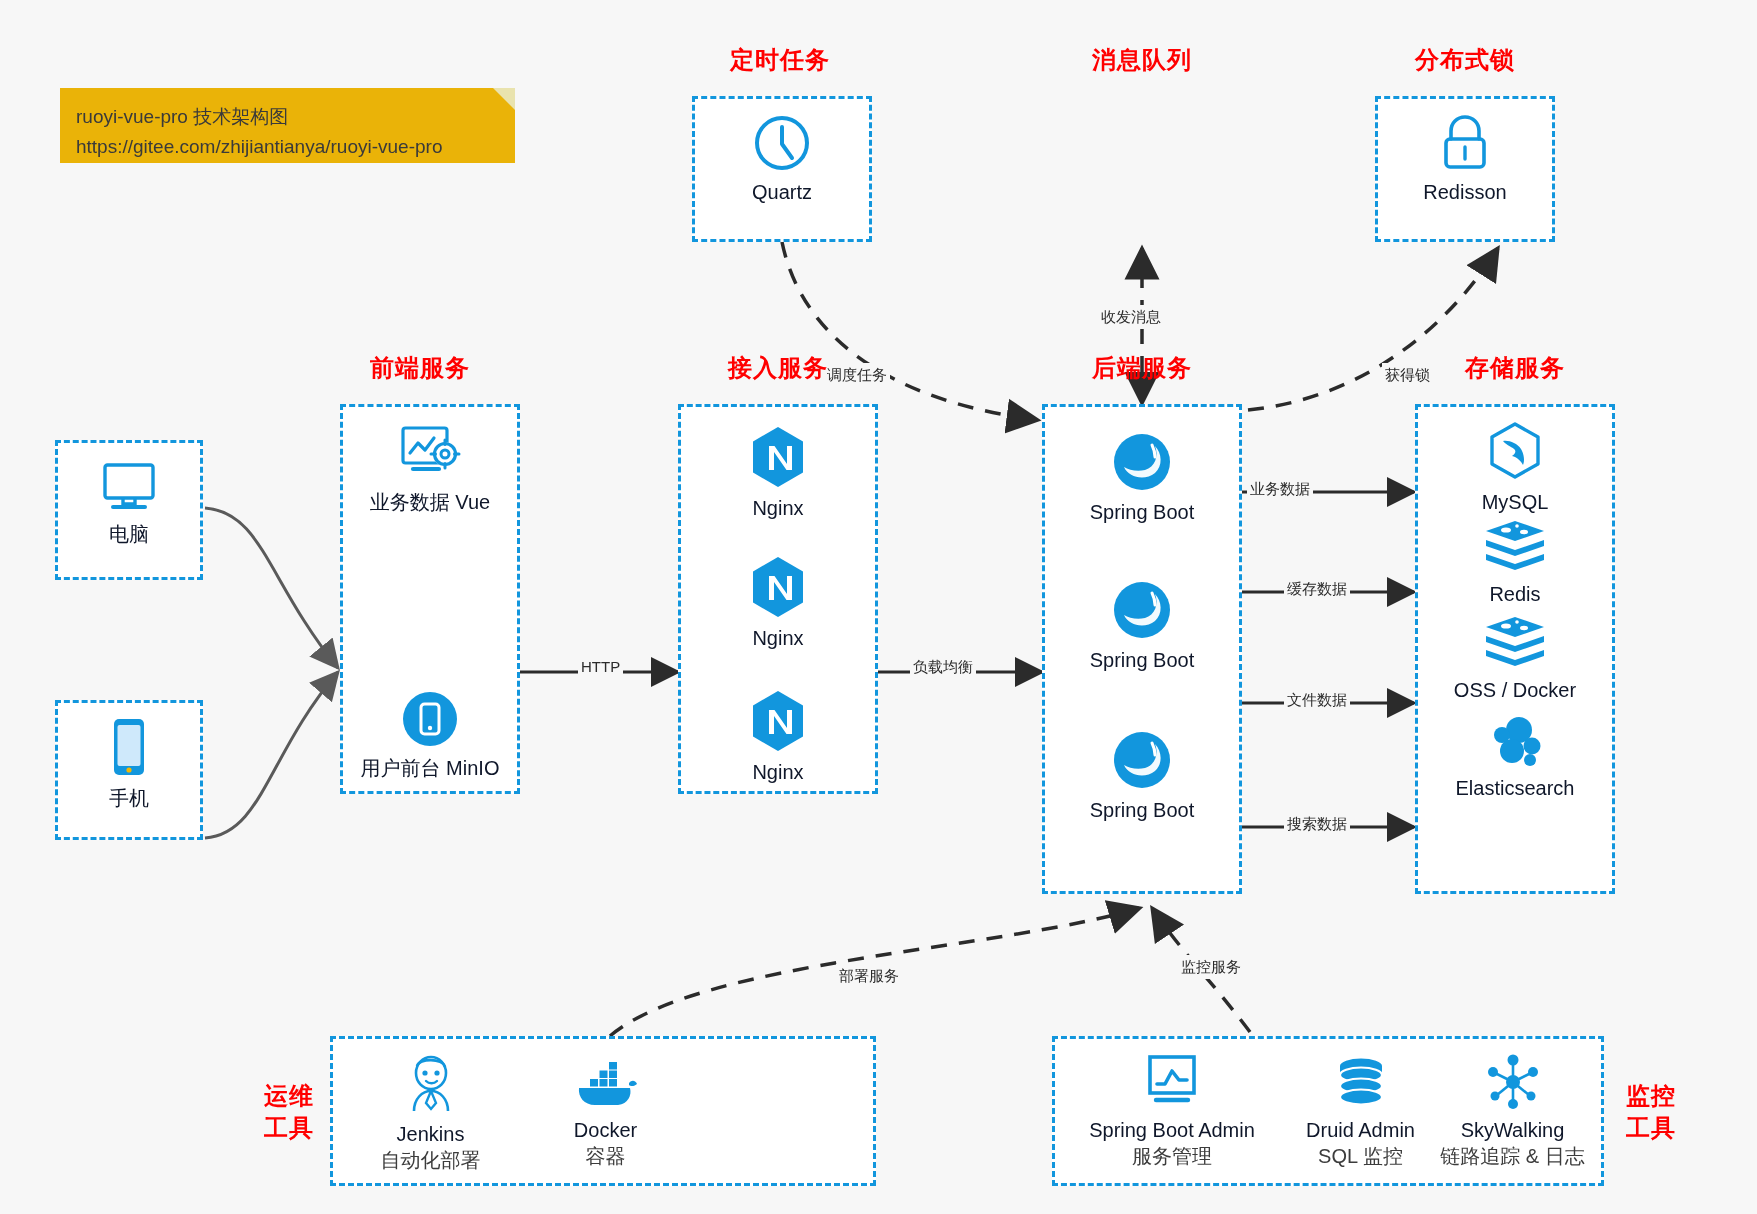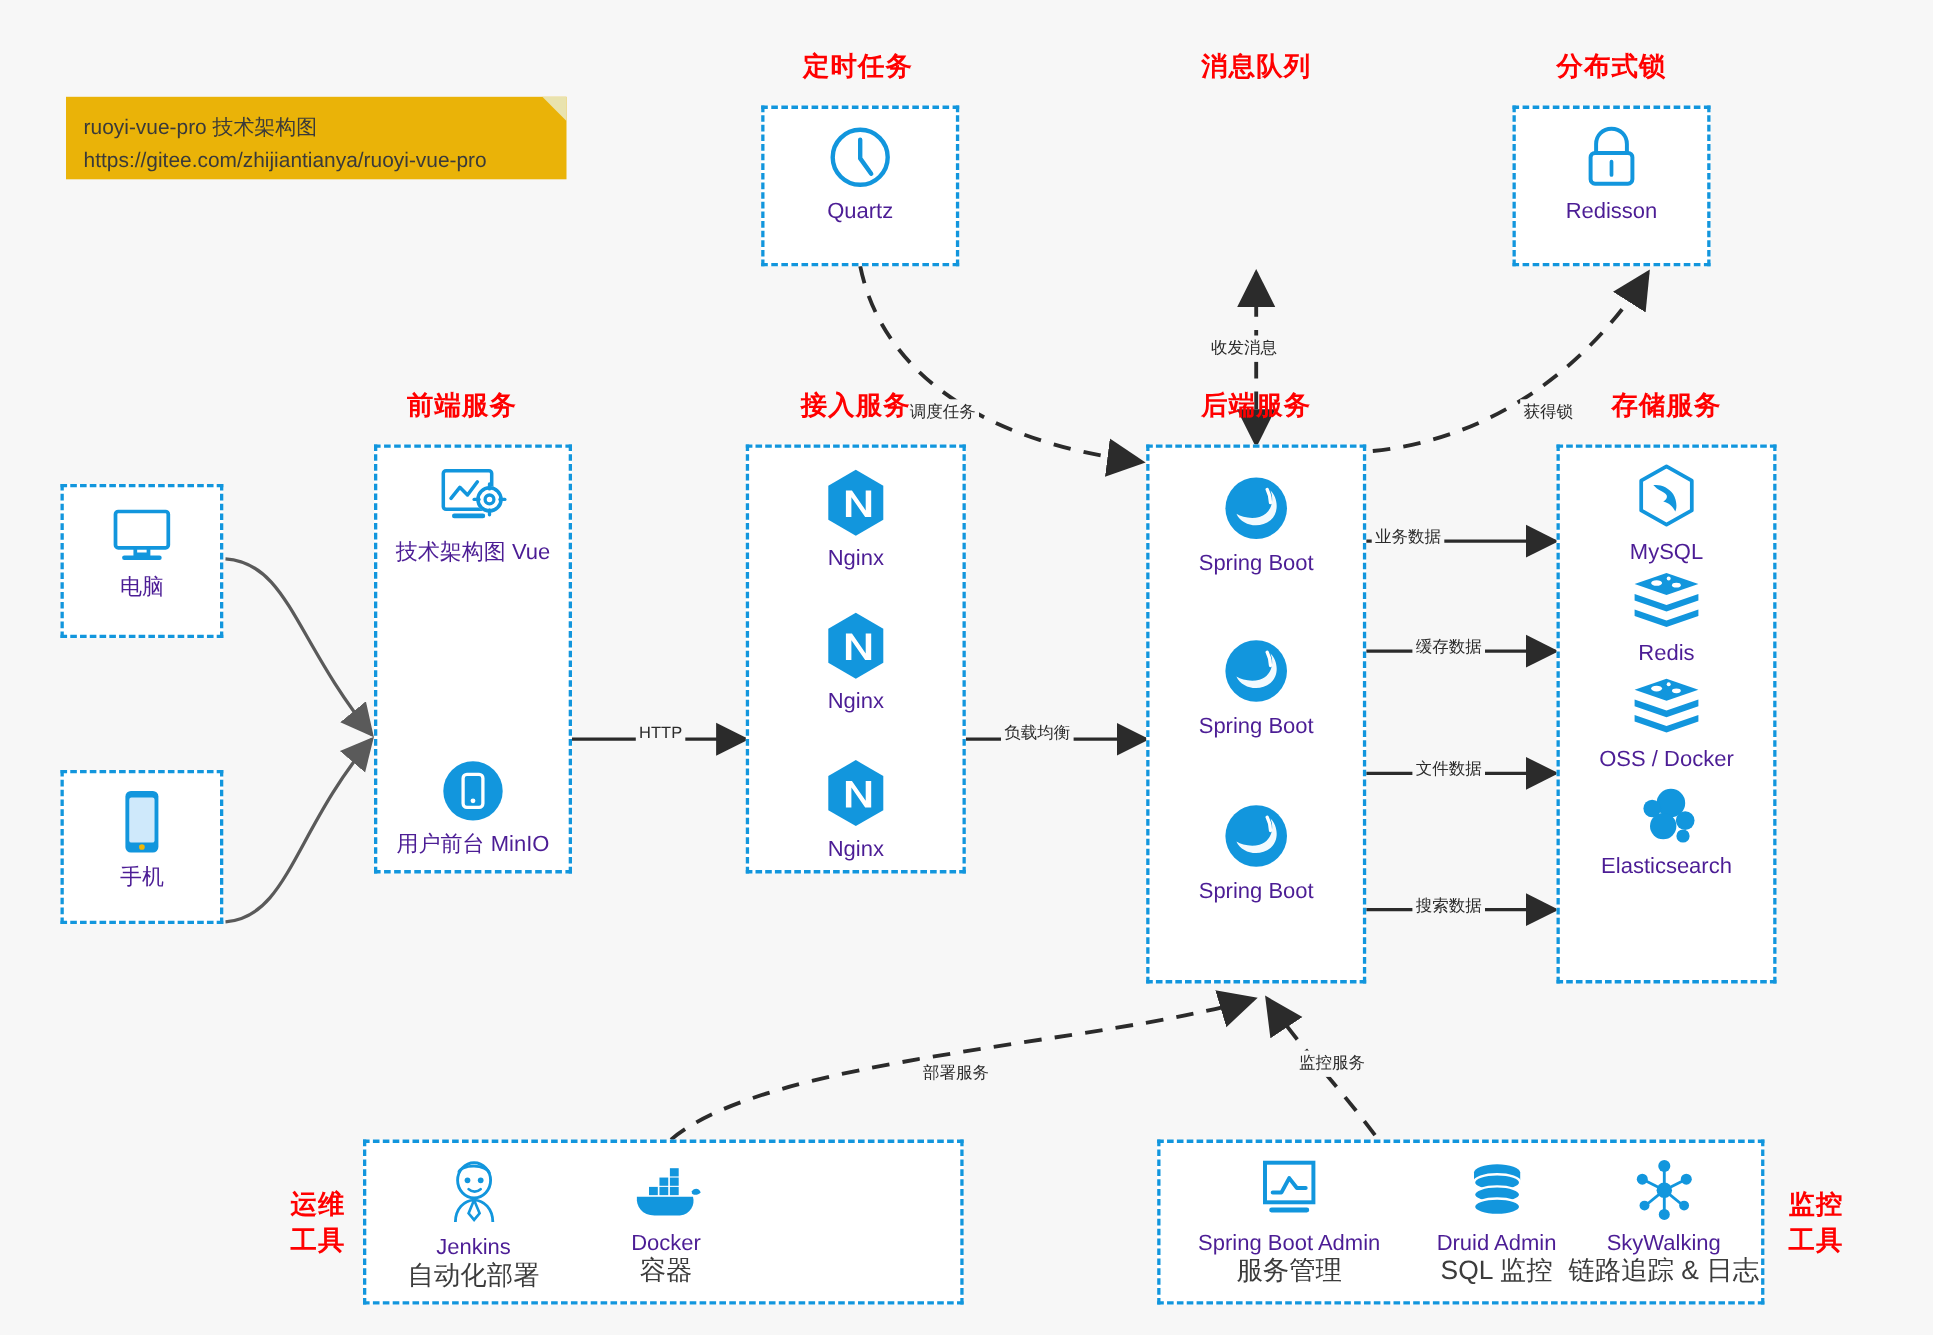--- a/index.html
+++ b/index.html
@@ -43,24 +43,24 @@
     border:3px dashed #1296dd;
     background:transparent;
     box-sizing:border-box;
   }
   .box.white{background:#ffffff;}
 
   
   .node{position:absolute;text-align:center;}
   .node .ic{display:block;margin:0 auto;}
   .node .lbl{
-    display:block;font-size:20px;color:#4c1d95;line-height:26px;margin-top:6px;white-space:nowrap;
+    display:block;font-size:20px;color:#0f172a;line-height:26px;margin-top:6px;white-space:nowrap;
   }
   .node .lbl2{
-    display:block;font-size:24px;color:#3c3c3c;line-height:26px;white-space:nowrap;
+    display:block;font-size:20px;color:#3c3c3c;line-height:26px;white-space:nowrap;
   }
 
   
   .etxt{
     position:absolute;font-size:15px;color:#2b2b2b;background:#f7f7f7;
     padding:1px 3px;white-space:nowrap;line-height:22px;
   }
 </style>
 </head>
 <body>
@@ -169,21 +169,21 @@
         <circle cx="48" cy="31" r="12" fill="#ffffff"></circle>
         <circle cx="48" cy="31" r="10.5" fill="none" stroke="#1296dd" stroke-width="3.2"></circle>
         <circle cx="48" cy="31" r="4" fill="none" stroke="#1296dd" stroke-width="3"></circle>
         <g stroke="#1296dd" stroke-width="3" stroke-linecap="round">
           <line x1="48" y1="17" x2="48" y2="21.5"></line>
           <line x1="48" y1="40.5" x2="48" y2="45"></line>
           <line x1="34" y1="31" x2="38.5" y2="31"></line>
           <line x1="57.5" y1="31" x2="62" y2="31"></line>
         </g>
       </svg>
-      <span class="lbl">技术架构图 Vue</span>
+      <span class="lbl">业务数据 Vue</span>
     </div>
 
 
     <div class="node" style="left:0;top:282px;width:100%;">
       <svg class="ic" width="60" height="60" viewBox="0 0 60 60">
         <circle cx="30" cy="30" r="27" fill="#1296dd"></circle>
         <rect x="21" y="15" width="18" height="30" rx="3.5" fill="none" stroke="#ffffff" stroke-width="3"></rect>
         <circle cx="30" cy="39" r="2.2" fill="#ffffff"></circle>
       </svg>
       <span class="lbl">用户前台 MinIO</span>

